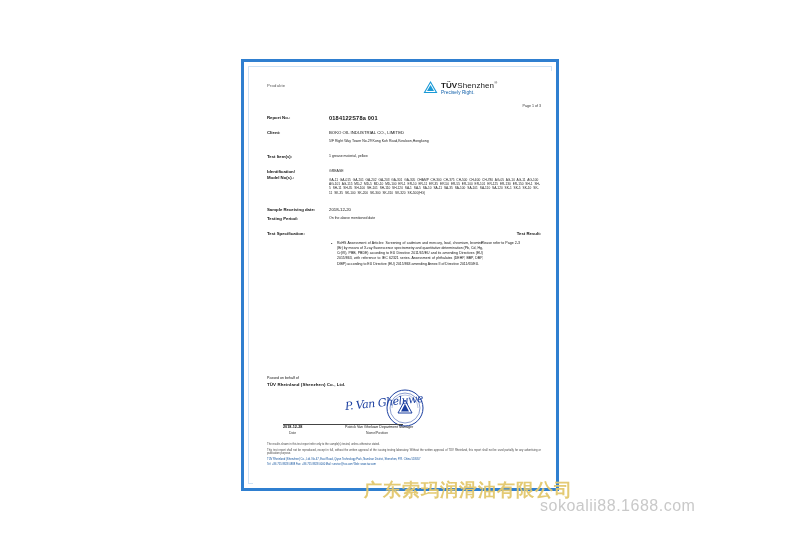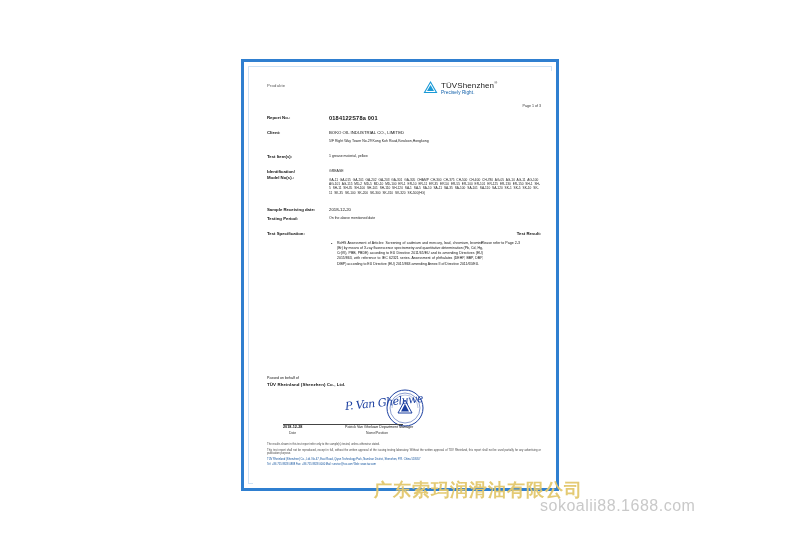--- a/index.html
+++ b/index.html
@@ -79,21 +79,21 @@
   .tuv-mark svg { display:block; }
   .tuv-name {
     position: absolute;
     left: 18px;
     top: 1px;
     font-size: 8px;
     color: #1b1b1b;
     letter-spacing: .1px;
     white-space: nowrap;
   }
-  .tuv-name b { font-weight: normal; }
+  .tuv-name b { font-weight: bold; }
   .tuv-reg {
     font-size: 4px;
     vertical-align: super;
   }
   .tuv-tag {
     position: absolute;
     left: 18px;
     top: 11px;
     font-size: 4.6px;
     color: #0a5ca8;
@@ -296,21 +296,21 @@
   }
   .footer p { margin: 0 0 2px 0; }
   .footer .addr {
     color: #0d4f9b;
     line-height: 3.4px;
   }
 
   
   .wm-cn {
     position: absolute;
-    left: 374px;
+    left: 364px;
     top: 478px;
     font-size: 18px;
     color: #e3c86d;
     font-family: "DejaVu Sans", sans-serif;
     font-weight: bold;
     letter-spacing: 1px;
     opacity: .95;
     white-space: nowrap;
   }
   .wm-site {

